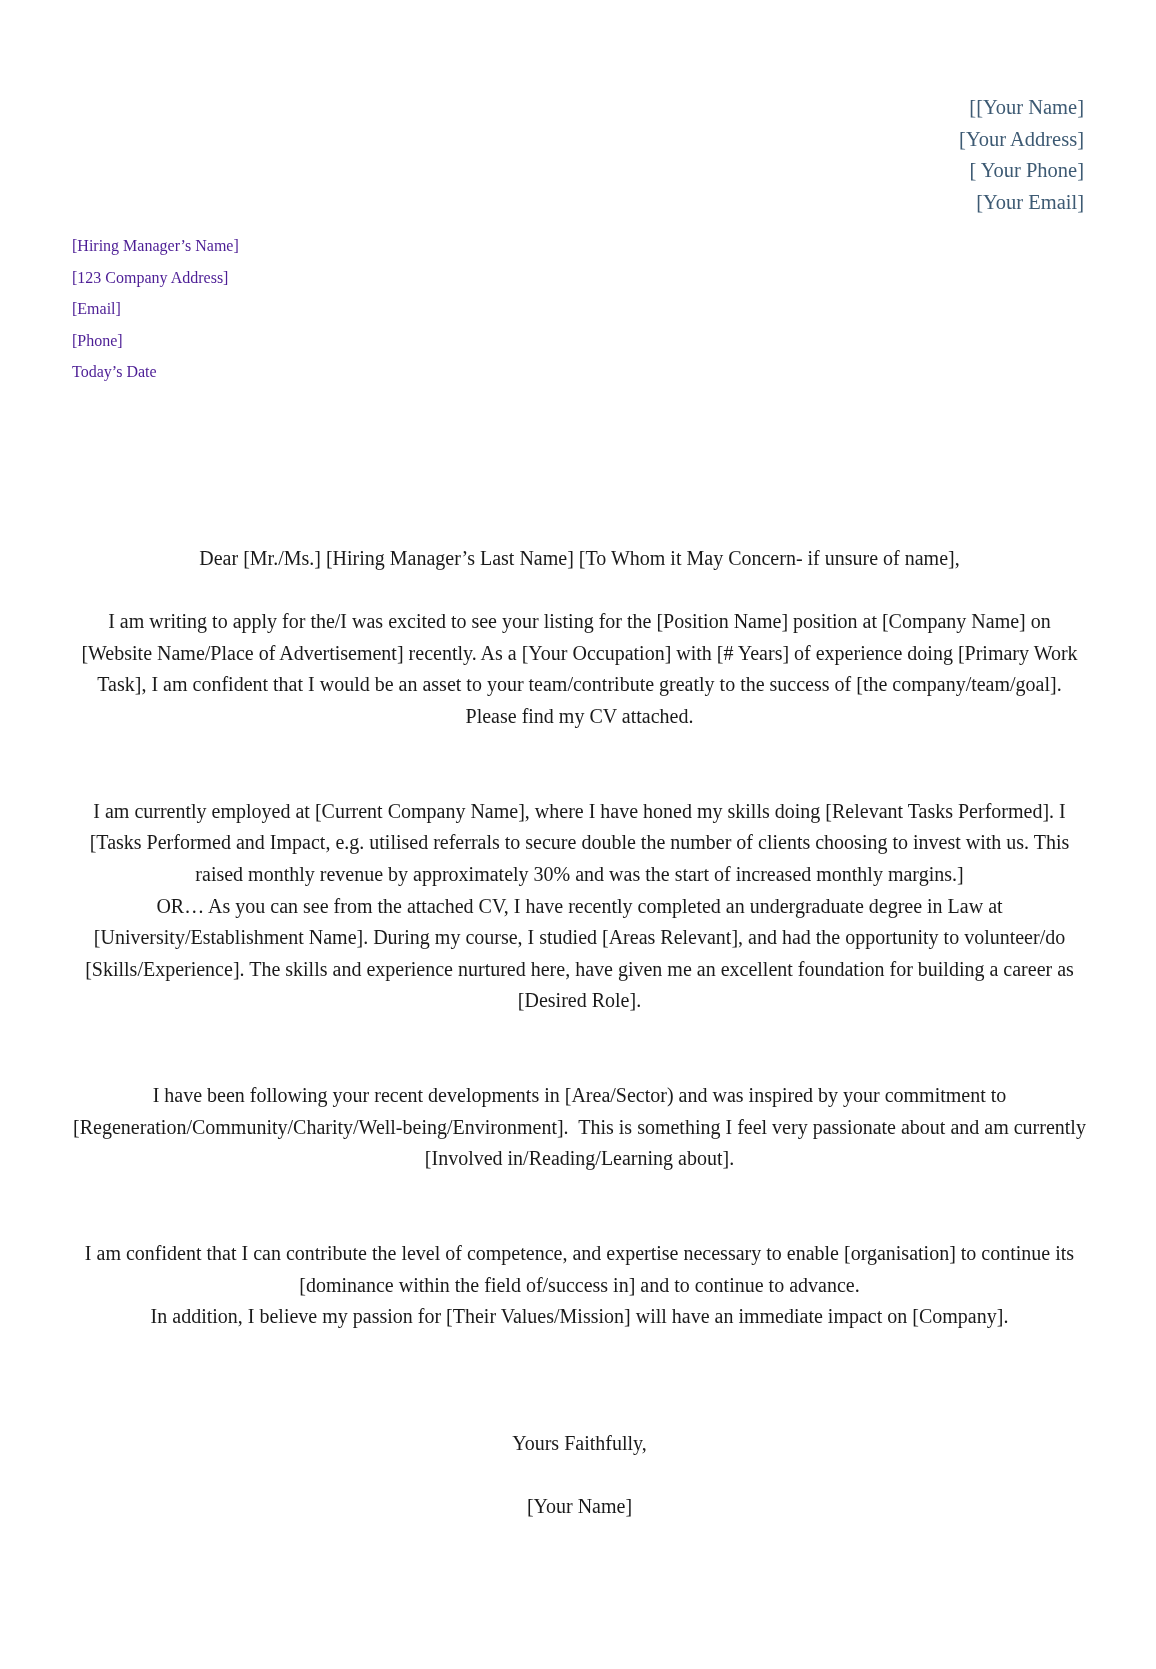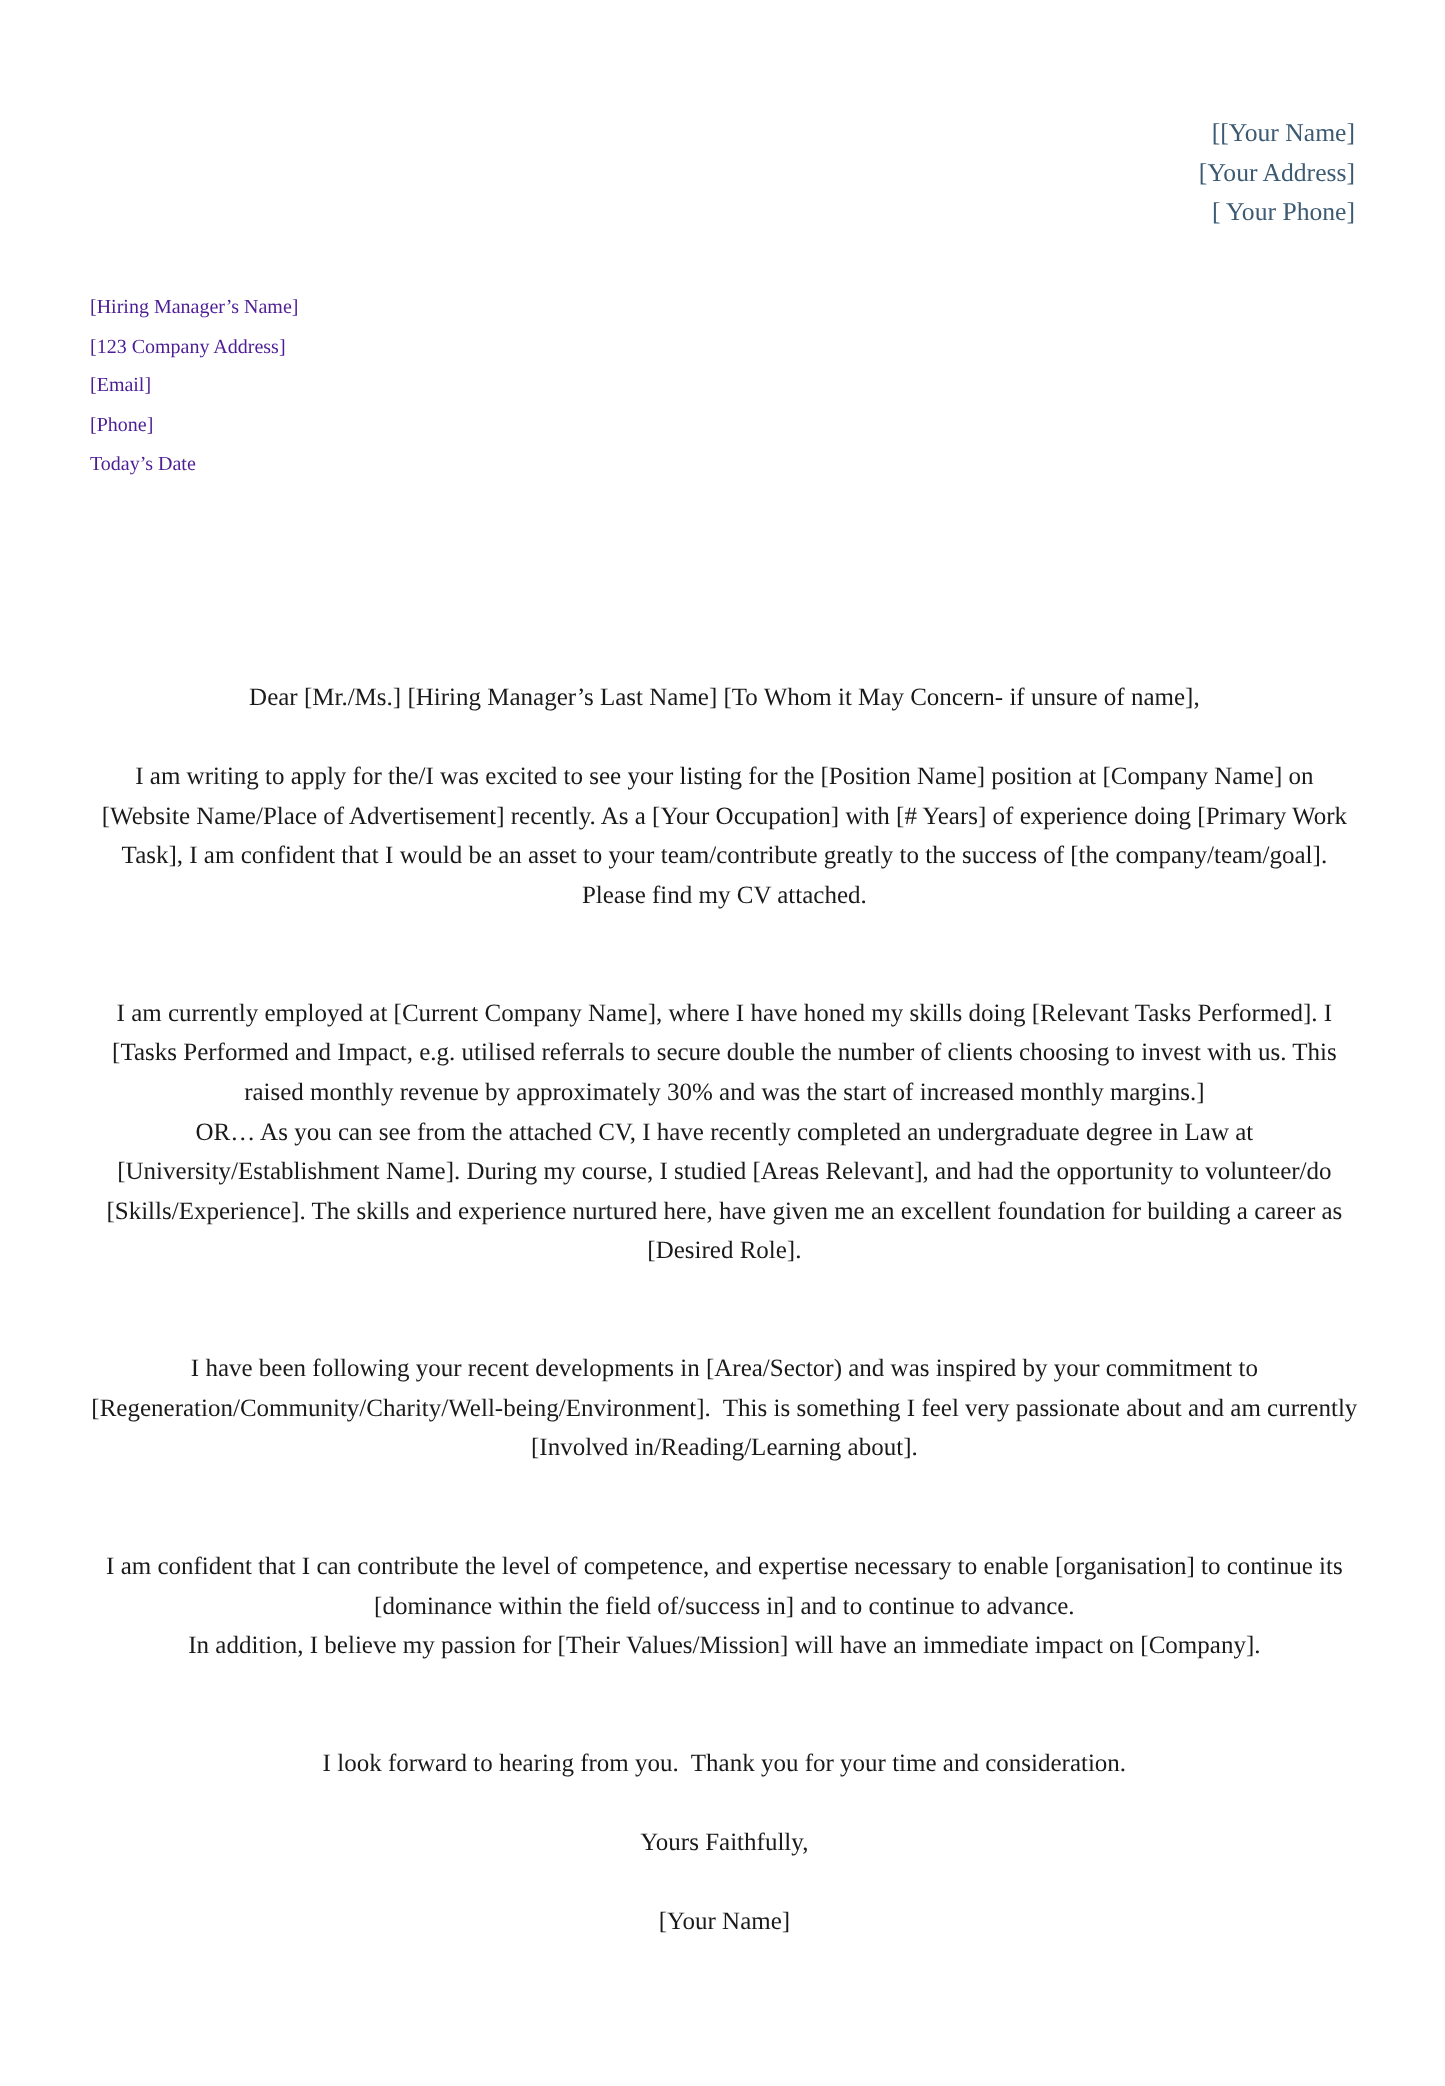--- a/index.html
+++ b/index.html
@@ -28,20 +28,21 @@
   </style>
 </head>
 <body>
 
 <div class="page">
 
   <div class="sender">
     <span class="line">[[Your Name]</span>
     <span class="line">[Your Address]</span>
     <span class="line">[ Your Phone]</span>
+    <span class="line">[Your Email]</span>
   </div>
 
   <div class="recipient">
     <span class="line">[Hiring Manager’s Name]</span>
     <span class="line">[123 Company Address]</span>
     <span class="line">[Email]</span>
     <span class="line">[Phone]</span>
     <span class="line">Today’s Date</span>
   </div>
 
@@ -51,20 +52,19 @@
     <p class="para">I am writing to apply for the/I was excited to see your listing for the [Position Name] position at [Company Name] on [Website Name/Place of Advertisement] recently. As a [Your Occupation] with [# Years] of experience doing [Primary Work Task], I am confident that I would be an asset to your team/contribute greatly to the success of [the company/team/goal]. Please find my CV attached.</p>
     <div class="gap2"></div>
     <p class="para">I am currently employed at [Current Company Name], where I have honed my skills doing [Relevant Tasks Performed]. I [Tasks Performed and Impact, e.g. utilised referrals to secure double the number of clients choosing to invest with us. This raised monthly revenue by approximately 30% and was the start of increased monthly margins.]</p>
     <p class="para">OR… As you can see from the attached CV, I have recently completed an undergraduate degree in Law at [University/Establishment Name]. During my course, I studied [Areas Relevant], and had the opportunity to volunteer/do [Skills/Experience]. The skills and experience nurtured here, have given me an excellent foundation for building a career as [Desired Role].</p>
     <div class="gap2"></div>
     <p class="para">I have been following your recent developments in [Area/Sector) and was inspired by your commitment to [Regeneration/Community/Charity/Well-being/Environment].  This is something I feel very passionate about and am currently [Involved in/Reading/Learning about].</p>
     <div class="gap2"></div>
     <p class="para">I am confident that I can contribute the level of competence, and expertise necessary to enable [organisation] to continue its [dominance within the field of/success in] and to continue to advance.</p>
     <p class="para">In addition, I believe my passion for [Their Values/Mission] will have an immediate impact on [Company].</p>
     <div class="gap2"></div>
-    <p class="para">I look forward to hearing from you.  Thank you for your time and consideration.</p>
     <div class="gap1"></div>
     <p class="para">Yours Faithfully,</p>
     <div class="gap1"></div>
     <p class="para">[Your Name]</p>
   </div>
 
 </div>
 
 </body></html>

